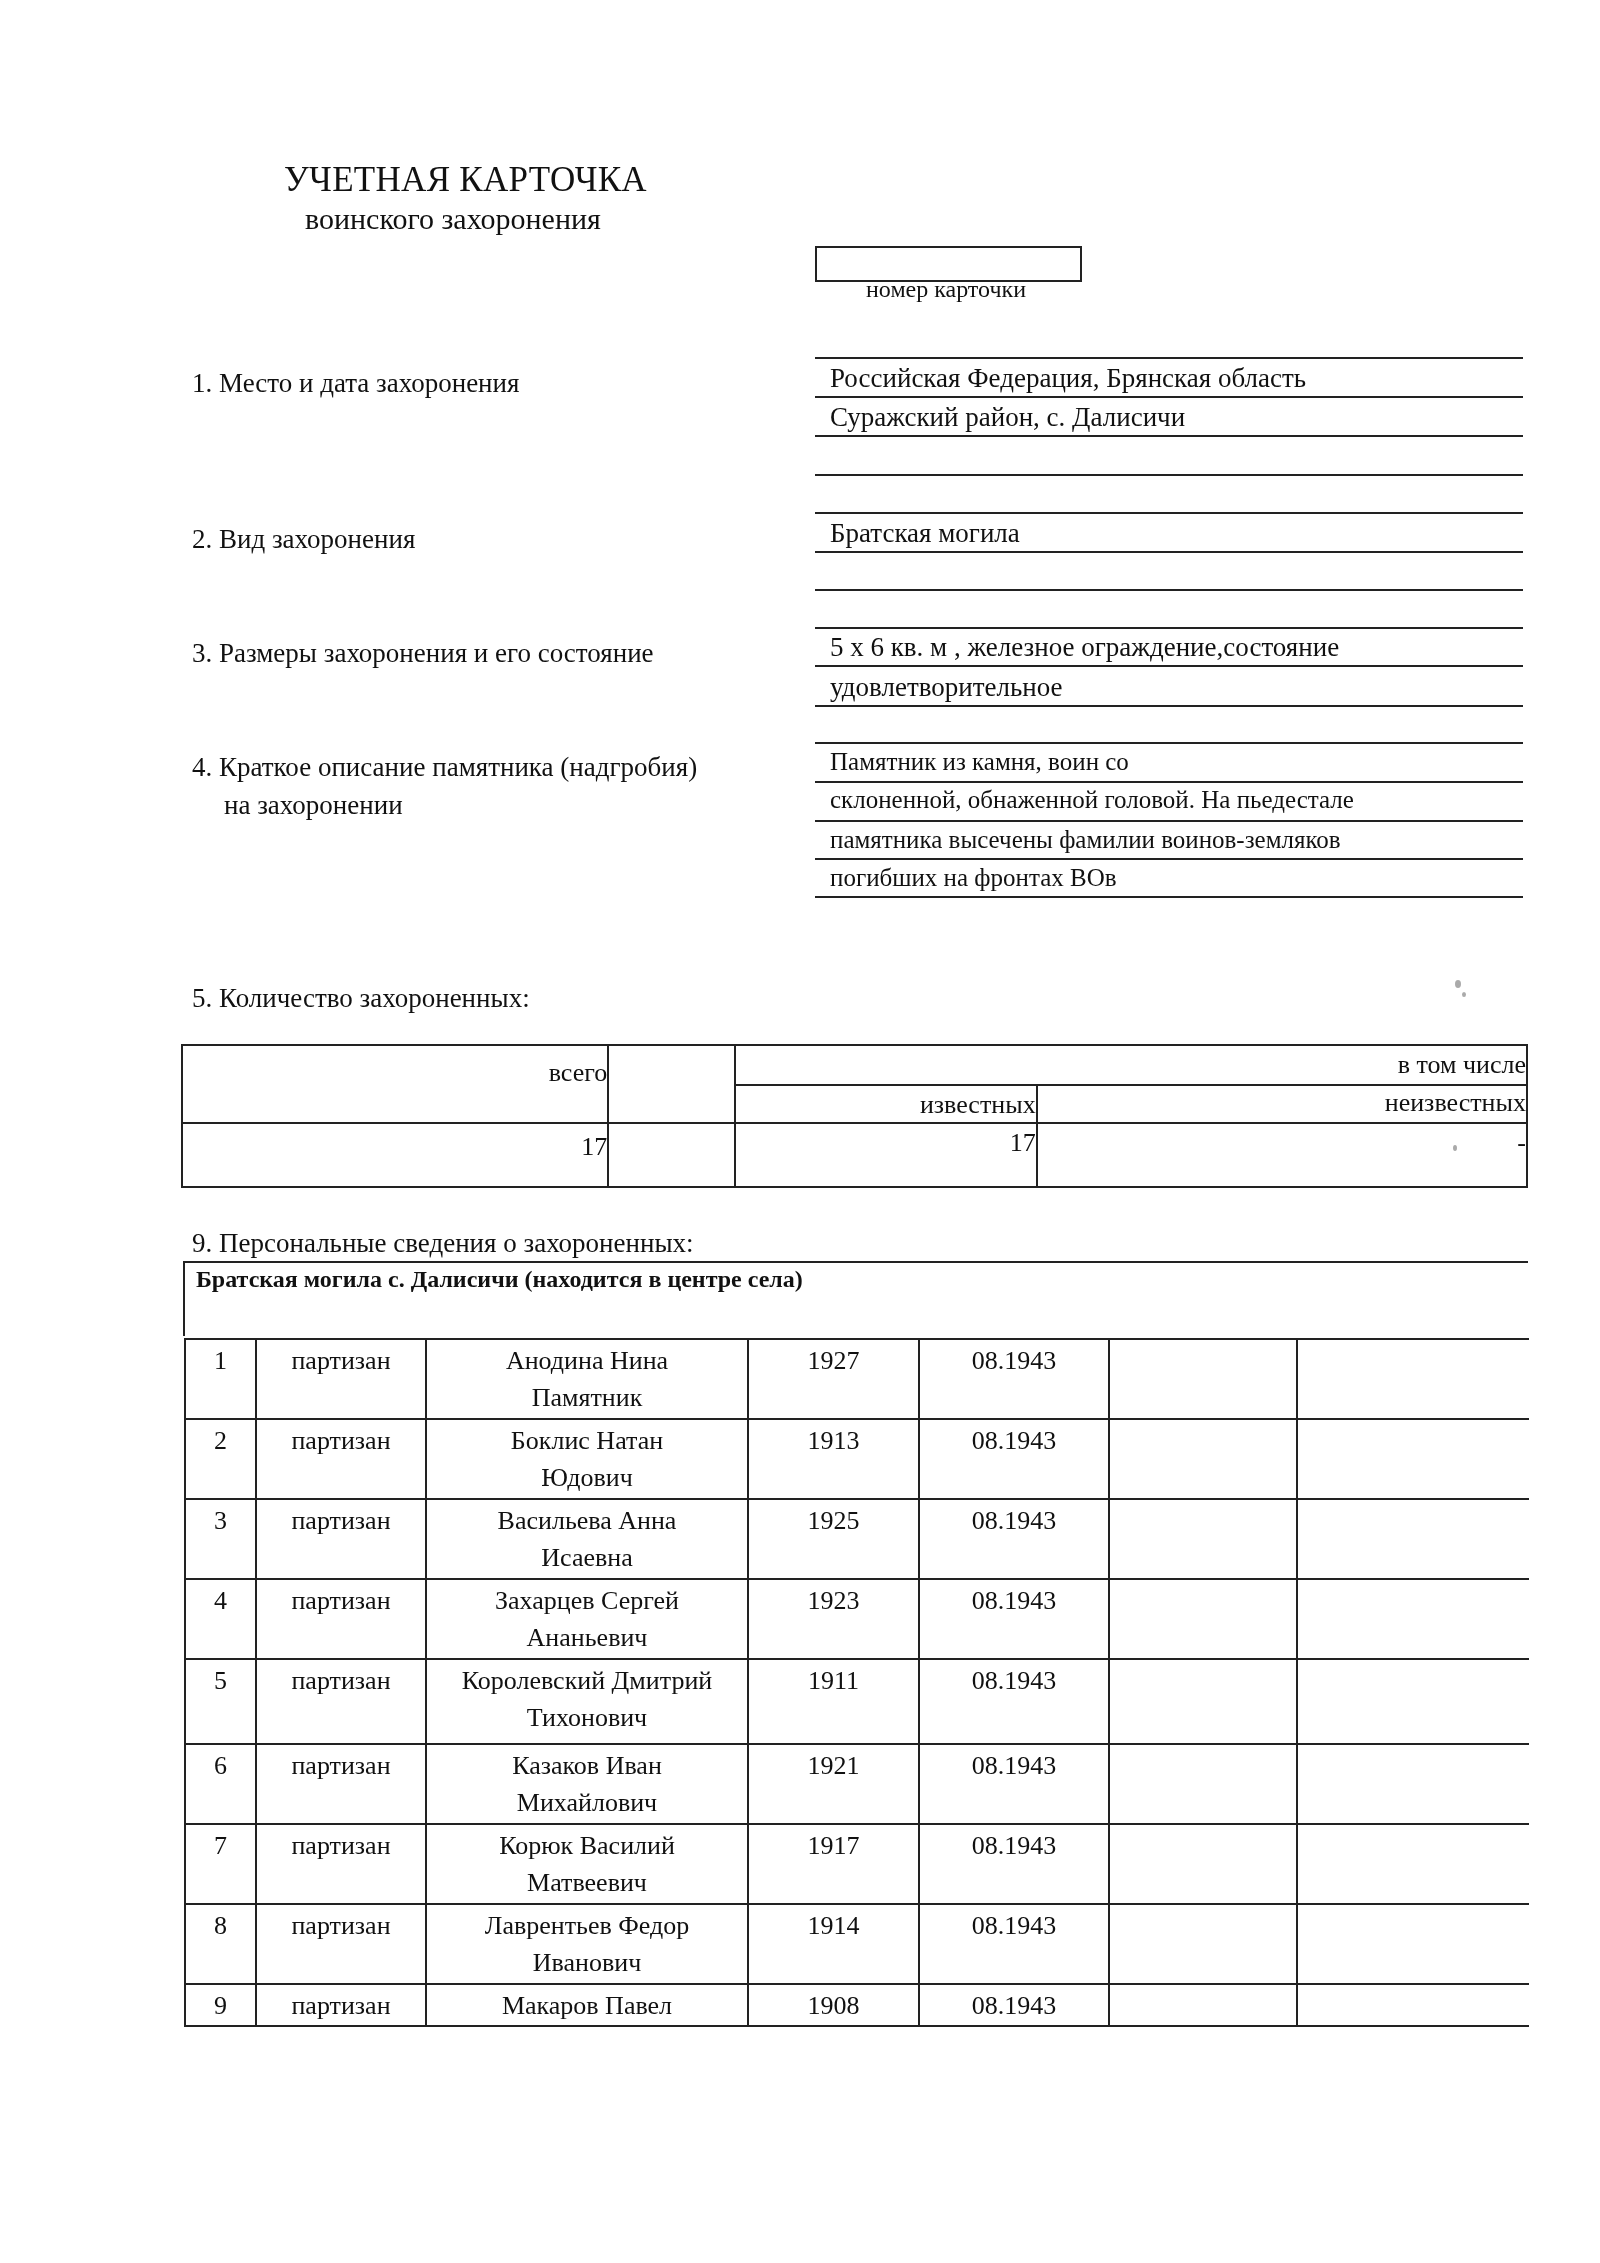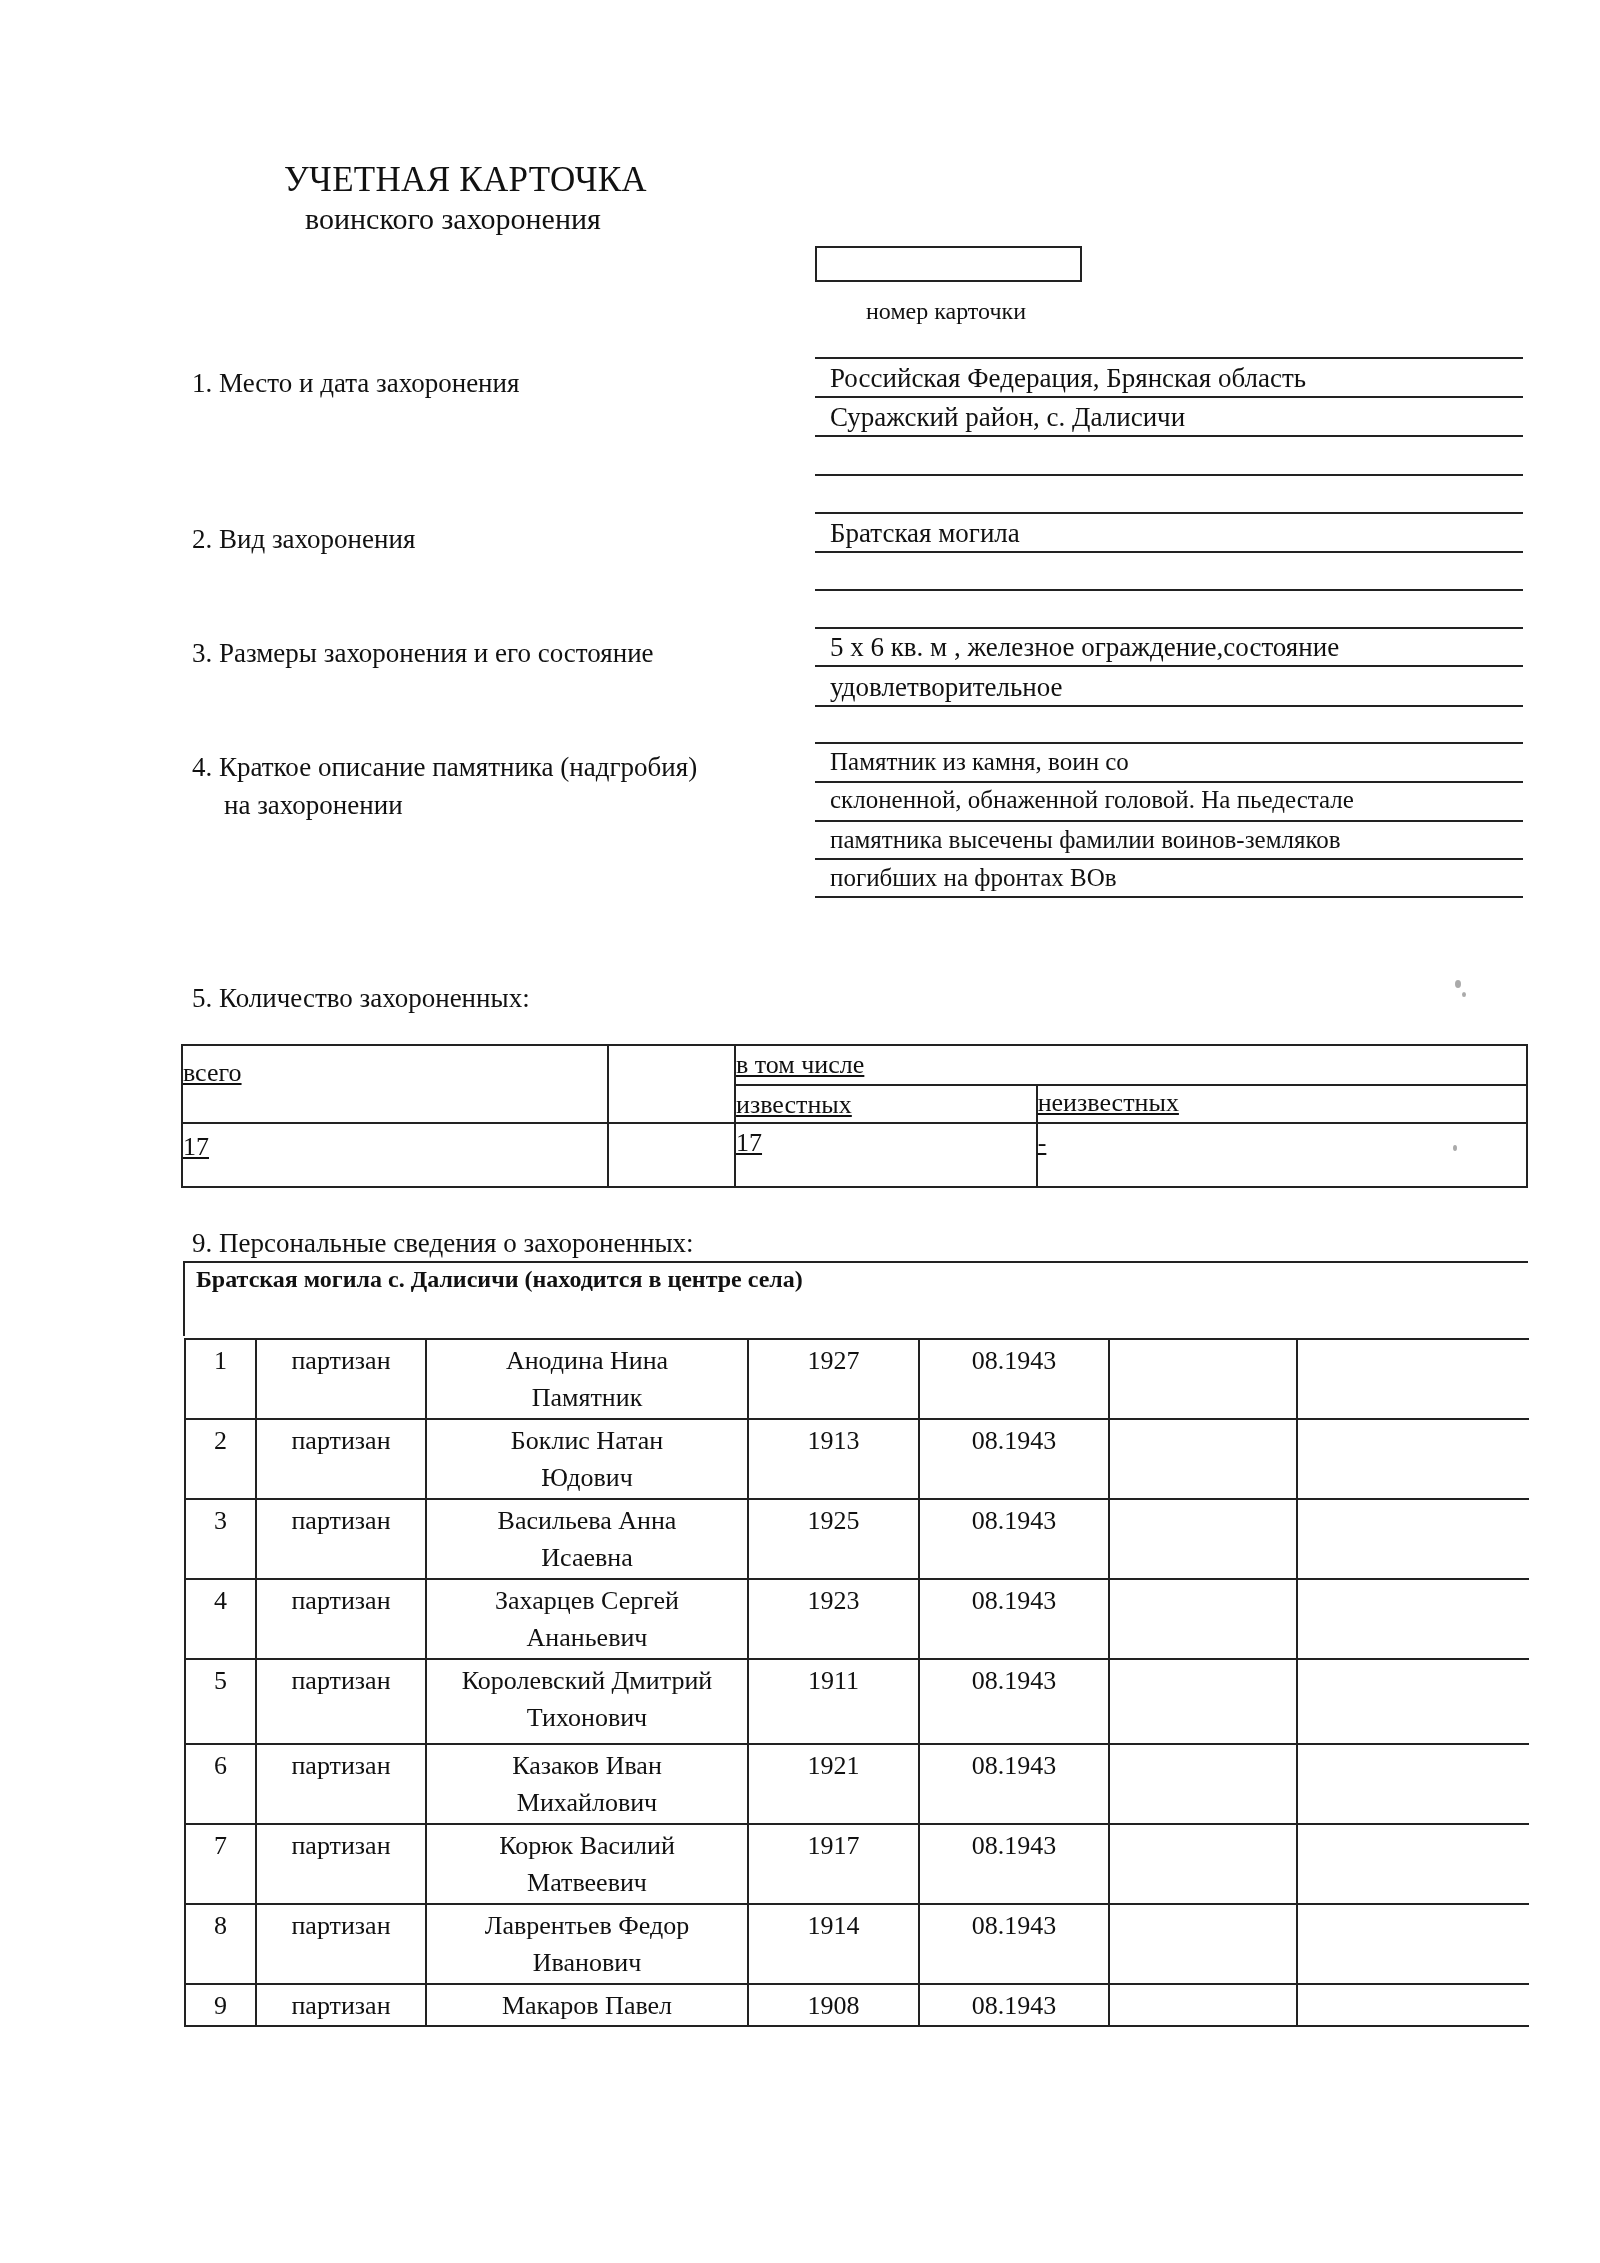--- a/index.html
+++ b/index.html
@@ -3,31 +3,31 @@
 <meta charset="utf-8">
 <style>
   html, body { margin: 0; padding: 0; background: #ffffff; }
   body { width: 1600px; height: 2263px; position: relative; overflow: hidden;
          font-family: "Liberation Serif", "DejaVu Serif", serif; color: #111; }
   .abs { position: absolute; }
   .title1 { left: 284px; top: 160px; font-size: 35px; letter-spacing: 0.3px; }
   .title2 { left: 305px; top: 202px; font-size: 30px; }
   .cardbox { left: 815px; top: 246px; width: 267px; height: 36px;
              border: 2px solid #222; box-sizing: border-box; }
-  .cardlbl { left: 866px; top: 298px; font-size: 24px; }
+  .cardlbl { left: 866px; top: 276px; font-size: 24px; }
   .lbl { font-size: 27px; left: 192px; }
   .line { height: 0; border-top: 2px solid #222; left: 815px; width: 708px; }
   .val { font-size: 27px; left: 830px; }
   .sval { font-size: 25px; left: 830px; }
 
   
   table.summary { position: absolute; left: 181px; top: 1044px; width: 1347px;
                   border-collapse: collapse; font-size: 26px; }
-  table.summary td { border: 2px solid #222; text-align: left; vertical-align: top;
-                     padding: 0; text-decoration: underline; }
+  table.summary td { border: 2px solid #222; text-align: right; vertical-align: top;
+                     padding: 0; }
   
   .sec6lbl { left: 192px; top: 1228px; font-size: 27px; }
   .sec6box { left: 183px; top: 1261px; width: 1345px; height: 75px;
              border-top: 2px solid #222; border-left: 2px solid #222; box-sizing: border-box; }
   .sec6title { left: 196px; top: 1266px; font-size: 24px; font-weight: bold; }
   table.persons { position: absolute; left: 184px; top: 1338px; border-collapse: collapse;
                   font-size: 26px; }
   table.persons th, table.persons td { border-left: 2px solid #222; border-top: 2px solid #222;
       border-bottom: 2px solid #222; text-align: center; vertical-align: top; font-weight: normal;
       padding: 0; line-height: 37px; }

